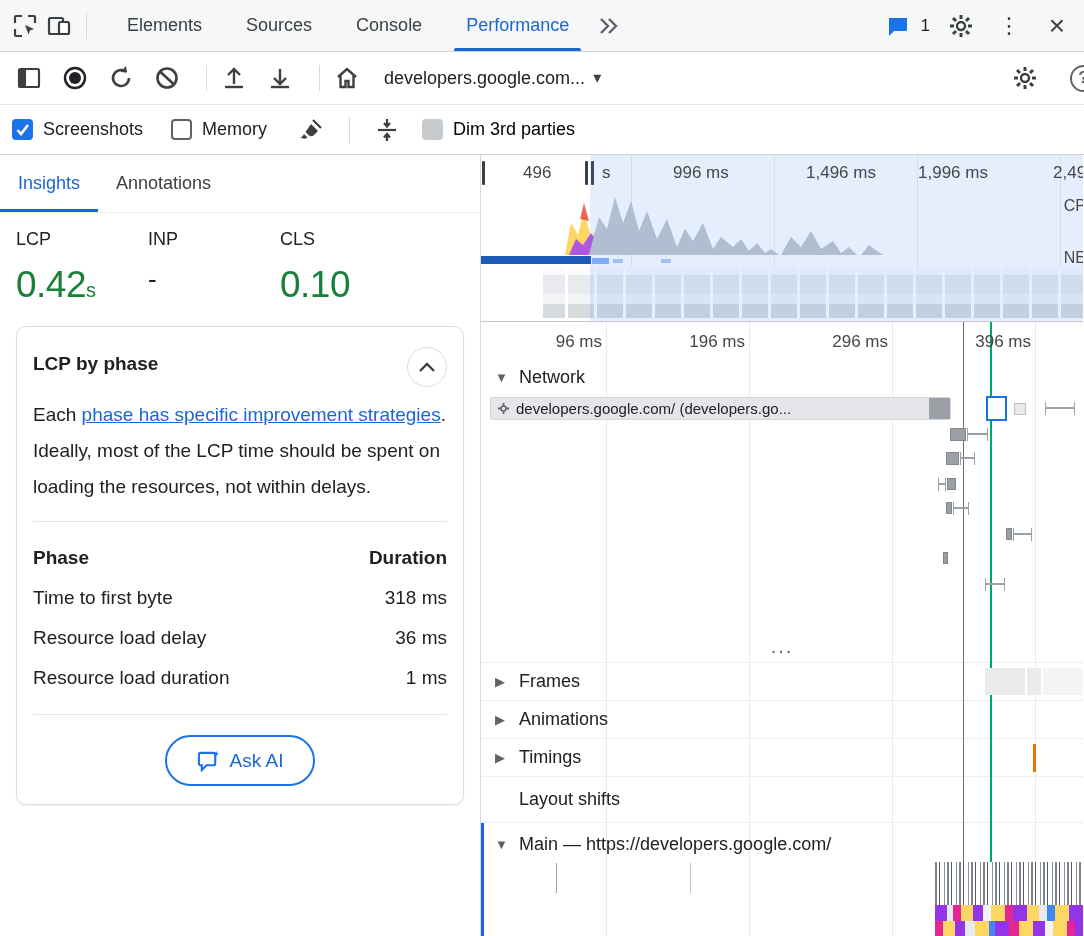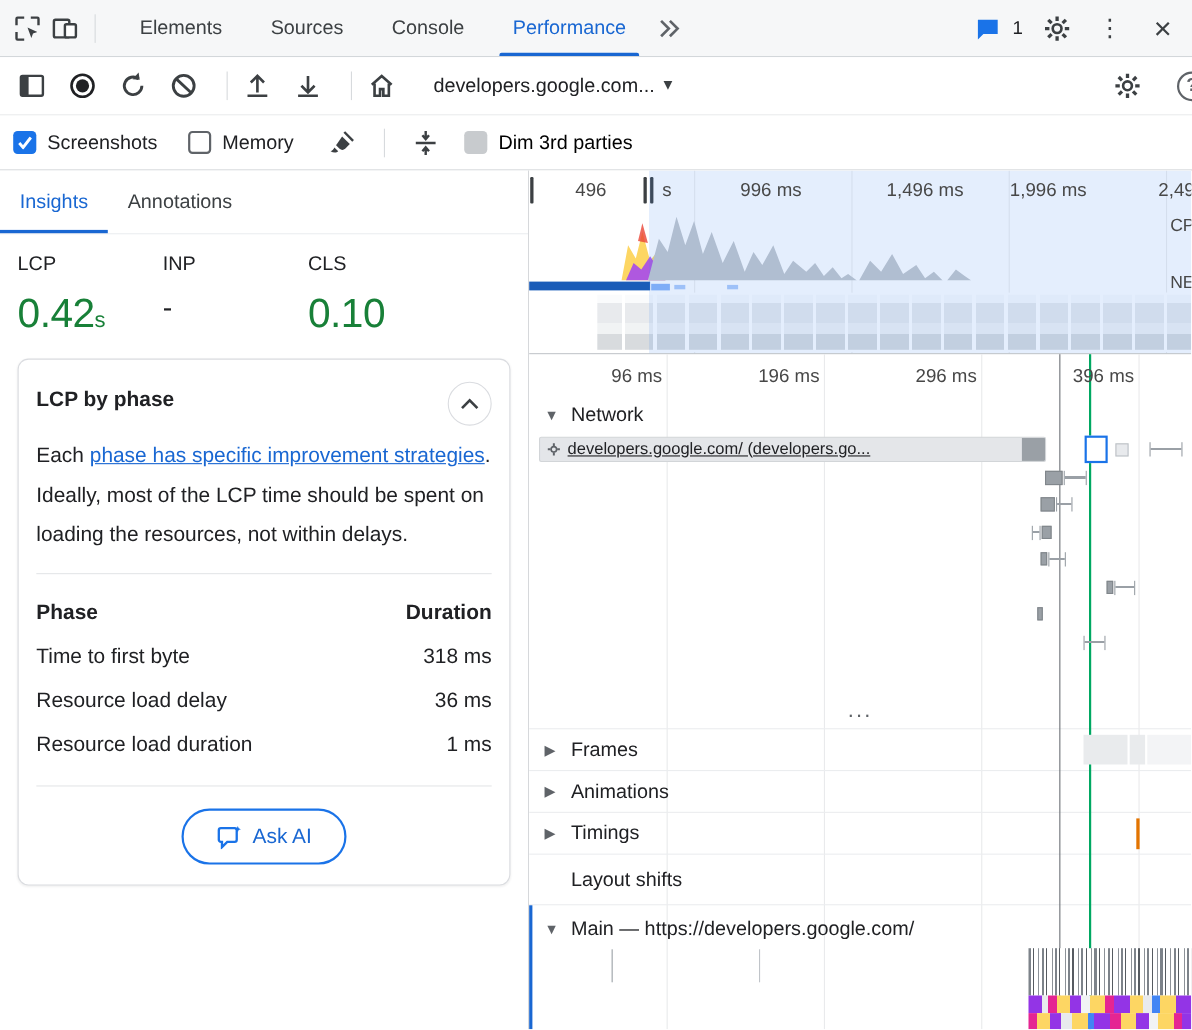--- a/index.html
+++ b/index.html
@@ -23,21 +23,21 @@
   .tabbar-right { margin-left:auto; display:flex; align-items:center; gap:14px; }
   .badge-num { font-size:17px; color:#202124; margin-left:-8px; }
   .glyph { font-size:22px; color:#3c4043; line-height:1; }
   .glyph.close { font-size:28px; }
   
   .toolbar1 {
     height:53px; background:#fff; border-bottom:1px solid #e4e6e8;
     display:flex; align-items:center; padding:0 0 0 12px; overflow:hidden;
   }
   .toolbar1 .icon-btn { margin-right:12px; }
-  .url-select { display:flex; align-items:center; gap:8px; font-size:18px; color:#202124; padding:4px 8px; border-radius:4px; margin-left:10px; }
+  .url-select { display:flex; align-items:center; gap:8px; font-size:18px; color:#202124; padding:4px 8px; border-radius:4px; }
   .toolbar1-right { margin-left:auto; display:flex; align-items:center; gap:16px; padding-right:0; }
   .help-circle { width:27px; height:27px; border:2.5px solid #5f6368; border-radius:50%; display:flex; align-items:center; justify-content:center; font-size:17px; font-weight:bold; color:#5f6368; margin-right:-13px; flex:0 0 auto; }
   
   .toolbar2 {
     height:50px; background:#fff; border-bottom:1px solid #d0d3d6;
     display:flex; align-items:center; padding:0 12px; gap:10px;
   }
   .check-row { display:flex; align-items:center; gap:10px; margin-right:18px; }
   .cb { width:21px; height:21px; border-radius:4px; flex:0 0 auto; display:flex; align-items:center; justify-content:center; }
   .cb.checked { background:#1a73e8; }
@@ -95,21 +95,21 @@
     background:linear-gradient(#fafbfc 0 14%, #e8eaed 14% 52%, #f1f3f4 52% 72%, #d8dbde 72% 100%); }
   .film-seps { position:absolute; inset:0; background:repeating-linear-gradient(90deg, transparent 0 26px, #ffffff 26px 29px); }
   
   .grid-v { position:absolute; width:1px; top:167px; bottom:0; background:#e9eaec; z-index:1; }
   .marker-gray { position:absolute; width:1px; top:167px; bottom:0; background:#6b7075; z-index:2; }
   .marker-green { position:absolute; width:2px; top:167px; bottom:0; background:#00a862; z-index:2; }
   .ruler-label { position:absolute; top:177px; width:64px; text-align:right; font-size:17px; color:#474747; z-index:3; }
   .track-head { position:absolute; left:0; width:602px; display:flex; align-items:center; gap:10px; padding-left:14px; font-size:18px; color:#202124; z-index:3; background:transparent; }
   .tri { font-size:13px; color:#5f6368; width:14px; flex:0 0 auto; }
   .row-line { position:absolute; left:0; width:602px; height:1px; background:#ebedef; z-index:1; }
-  .req-bar { position:absolute; left:9px; top:242px; width:461px; height:23px; background:#e4e6e9; border:1px solid #d2d5d8; border-radius:2px; display:flex; align-items:center; gap:6px; padding:0 24px 0 6px; font-size:15px; color:#202124; overflow:hidden; white-space:nowrap; z-index:3;text-decoration:underline; }
+  .req-bar { position:absolute; left:9px; top:242px; width:461px; height:23px; background:#e4e6e9; border:1px solid #d2d5d8; border-radius:2px; display:flex; align-items:center; gap:6px; padding:0 24px 0 6px; font-size:15px; color:#202124; overflow:hidden; white-space:nowrap; z-index:3; }
   .req-bar::after { content:""; position:absolute; right:0; top:0; bottom:0; width:21px; background:#9aa0a6; }
   .req-sel { position:absolute; left:505px; top:241px; width:21px; height:25px; border:2.5px solid #1a73e8; background:#fff; z-index:3; }
   .nbox { position:absolute; background:#9aa0a6; border:1px solid #80868b; z-index:3; }
   .nbox.light { background:#e8eaed; border-color:#bdc1c6; }
   .nwhisk { position:absolute; height:13px; border-left:1.5px solid #9aa0a6; border-right:1.5px solid #9aa0a6;
     background:linear-gradient(transparent 0 5px, #9aa0a6 5px 7px, transparent 7px 100%); z-index:3; }
   .resizer { position:absolute; left:0; width:602px; top:481px; height:20px; display:flex; justify-content:center; align-items:center; z-index:3; }
   .resizer span { font-size:20px; letter-spacing:2px; color:#5f6368; line-height:6px; }
   .frame-block { position:absolute; background:#e9ebed; z-index:3; }
   .orange-tick { position:absolute; width:2.5px; background:#e37400; z-index:3; }

